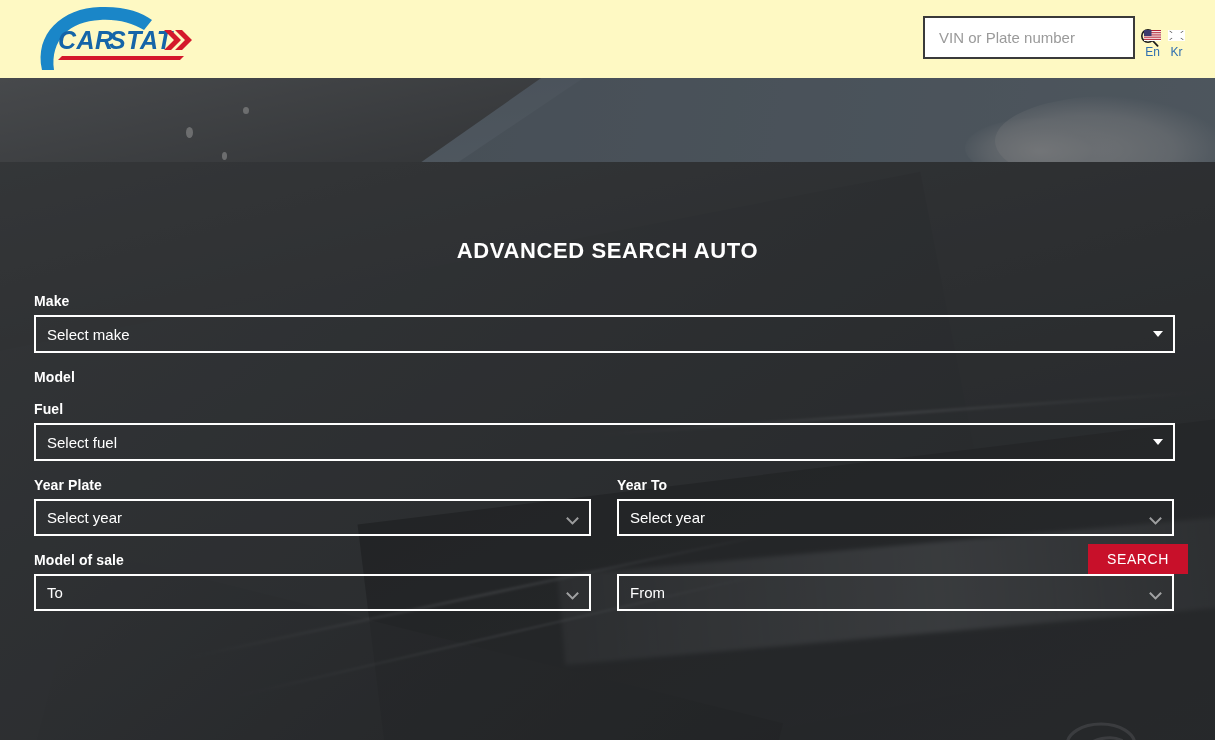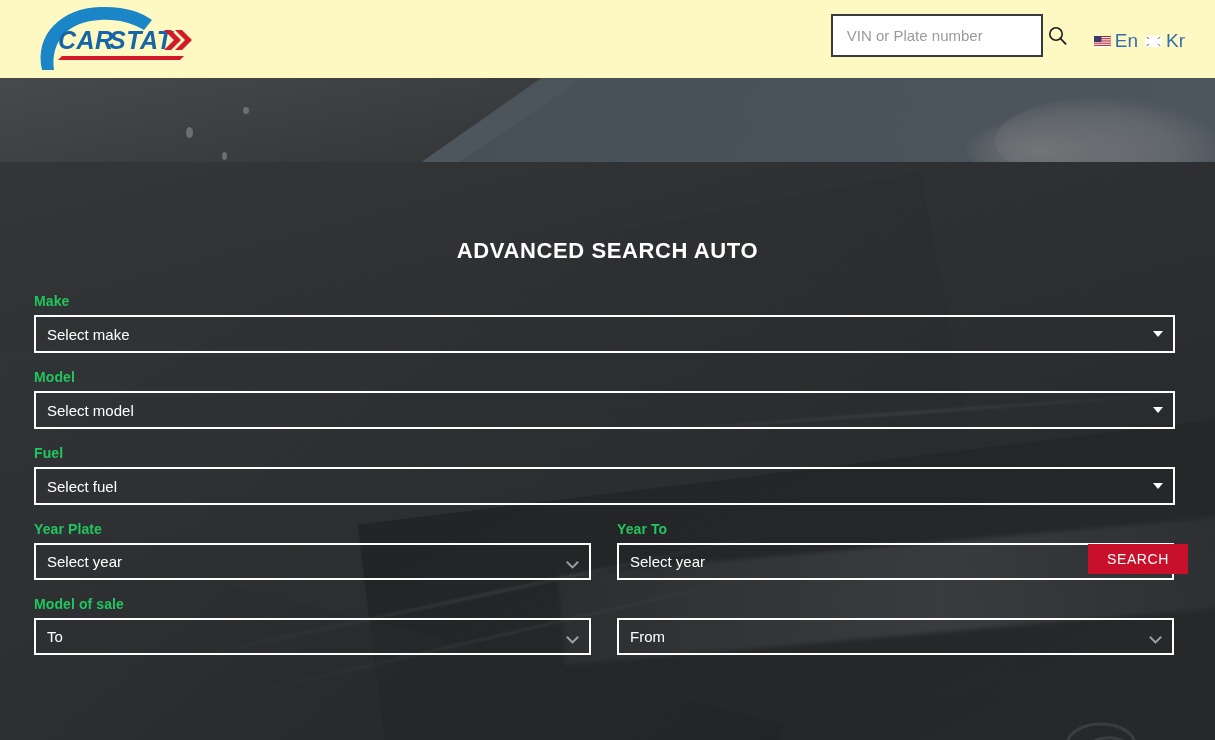--- a/index.html
+++ b/index.html
@@ -32,22 +32,21 @@
     width: 180px;
     height: 70px;
   }
   .logo-svg { display: block; }
 
   .header-right {
     position: absolute;
     right: 30px;
     top: 14px;
     display: flex;
-    align-items: flex-start;
-    gap: 42px;
+    align-items: flex-end;
   }
 
   .search-box {
     width: 212px;
     height: 43px;
     border: 2px solid #3a3a3a;
     background: #ffffff;
     display: flex;
     align-items: center;
     padding: 0 8px 0 12px;
@@ -81,22 +80,23 @@
     margin-left: 9px;
     gap: 7px;
     padding-top: 16px;
   }
   .lang-link {
     display: flex;
     align-items: center;
     gap: 4px;
     text-decoration: none;
     color: #2f6fb0;
-    font-size: 19px;
+    font-size: 12px;
     font-family: "Liberation Sans", sans-serif;
+    flex-direction: column;
   }
   .flag { display: block; }
 
   
   .hero {
     position: relative;
     width: 1215px;
     height: 662px;
     overflow: hidden;
   }
@@ -217,21 +217,21 @@
   }
 
   .form {
     position: absolute;
     left: 34px;
     top: 215px;
     width: 1141px;
   }
 
   .field-label {
-    color: #22c55e;
+    color: #ffffff;
     font-size: 14px;
     font-weight: bold;
     margin-bottom: 6px;
     letter-spacing: .1px;
   }
 
   .sel {
     position: relative;
     width: 100%;
     height: 37px;
@@ -400,24 +400,20 @@
       <div class="row-gap">
         <div class="field-label">Make</div>
         <div class="sel tall">
           <span>Select make</span>
           <span class="caret-solid"></span>
         </div>
       </div>
 
       <div class="row-gap">
         <div class="field-label">Model</div>
-        <div class="sel tall">
-          <span>Select model</span>
-          <span class="caret-solid"></span>
-        </div>
       </div>
 
       <div class="row-gap">
         <div class="field-label">Fuel</div>
         <div class="sel tall">
           <span>Select fuel</span>
           <span class="caret-solid"></span>
         </div>
       </div>
 

